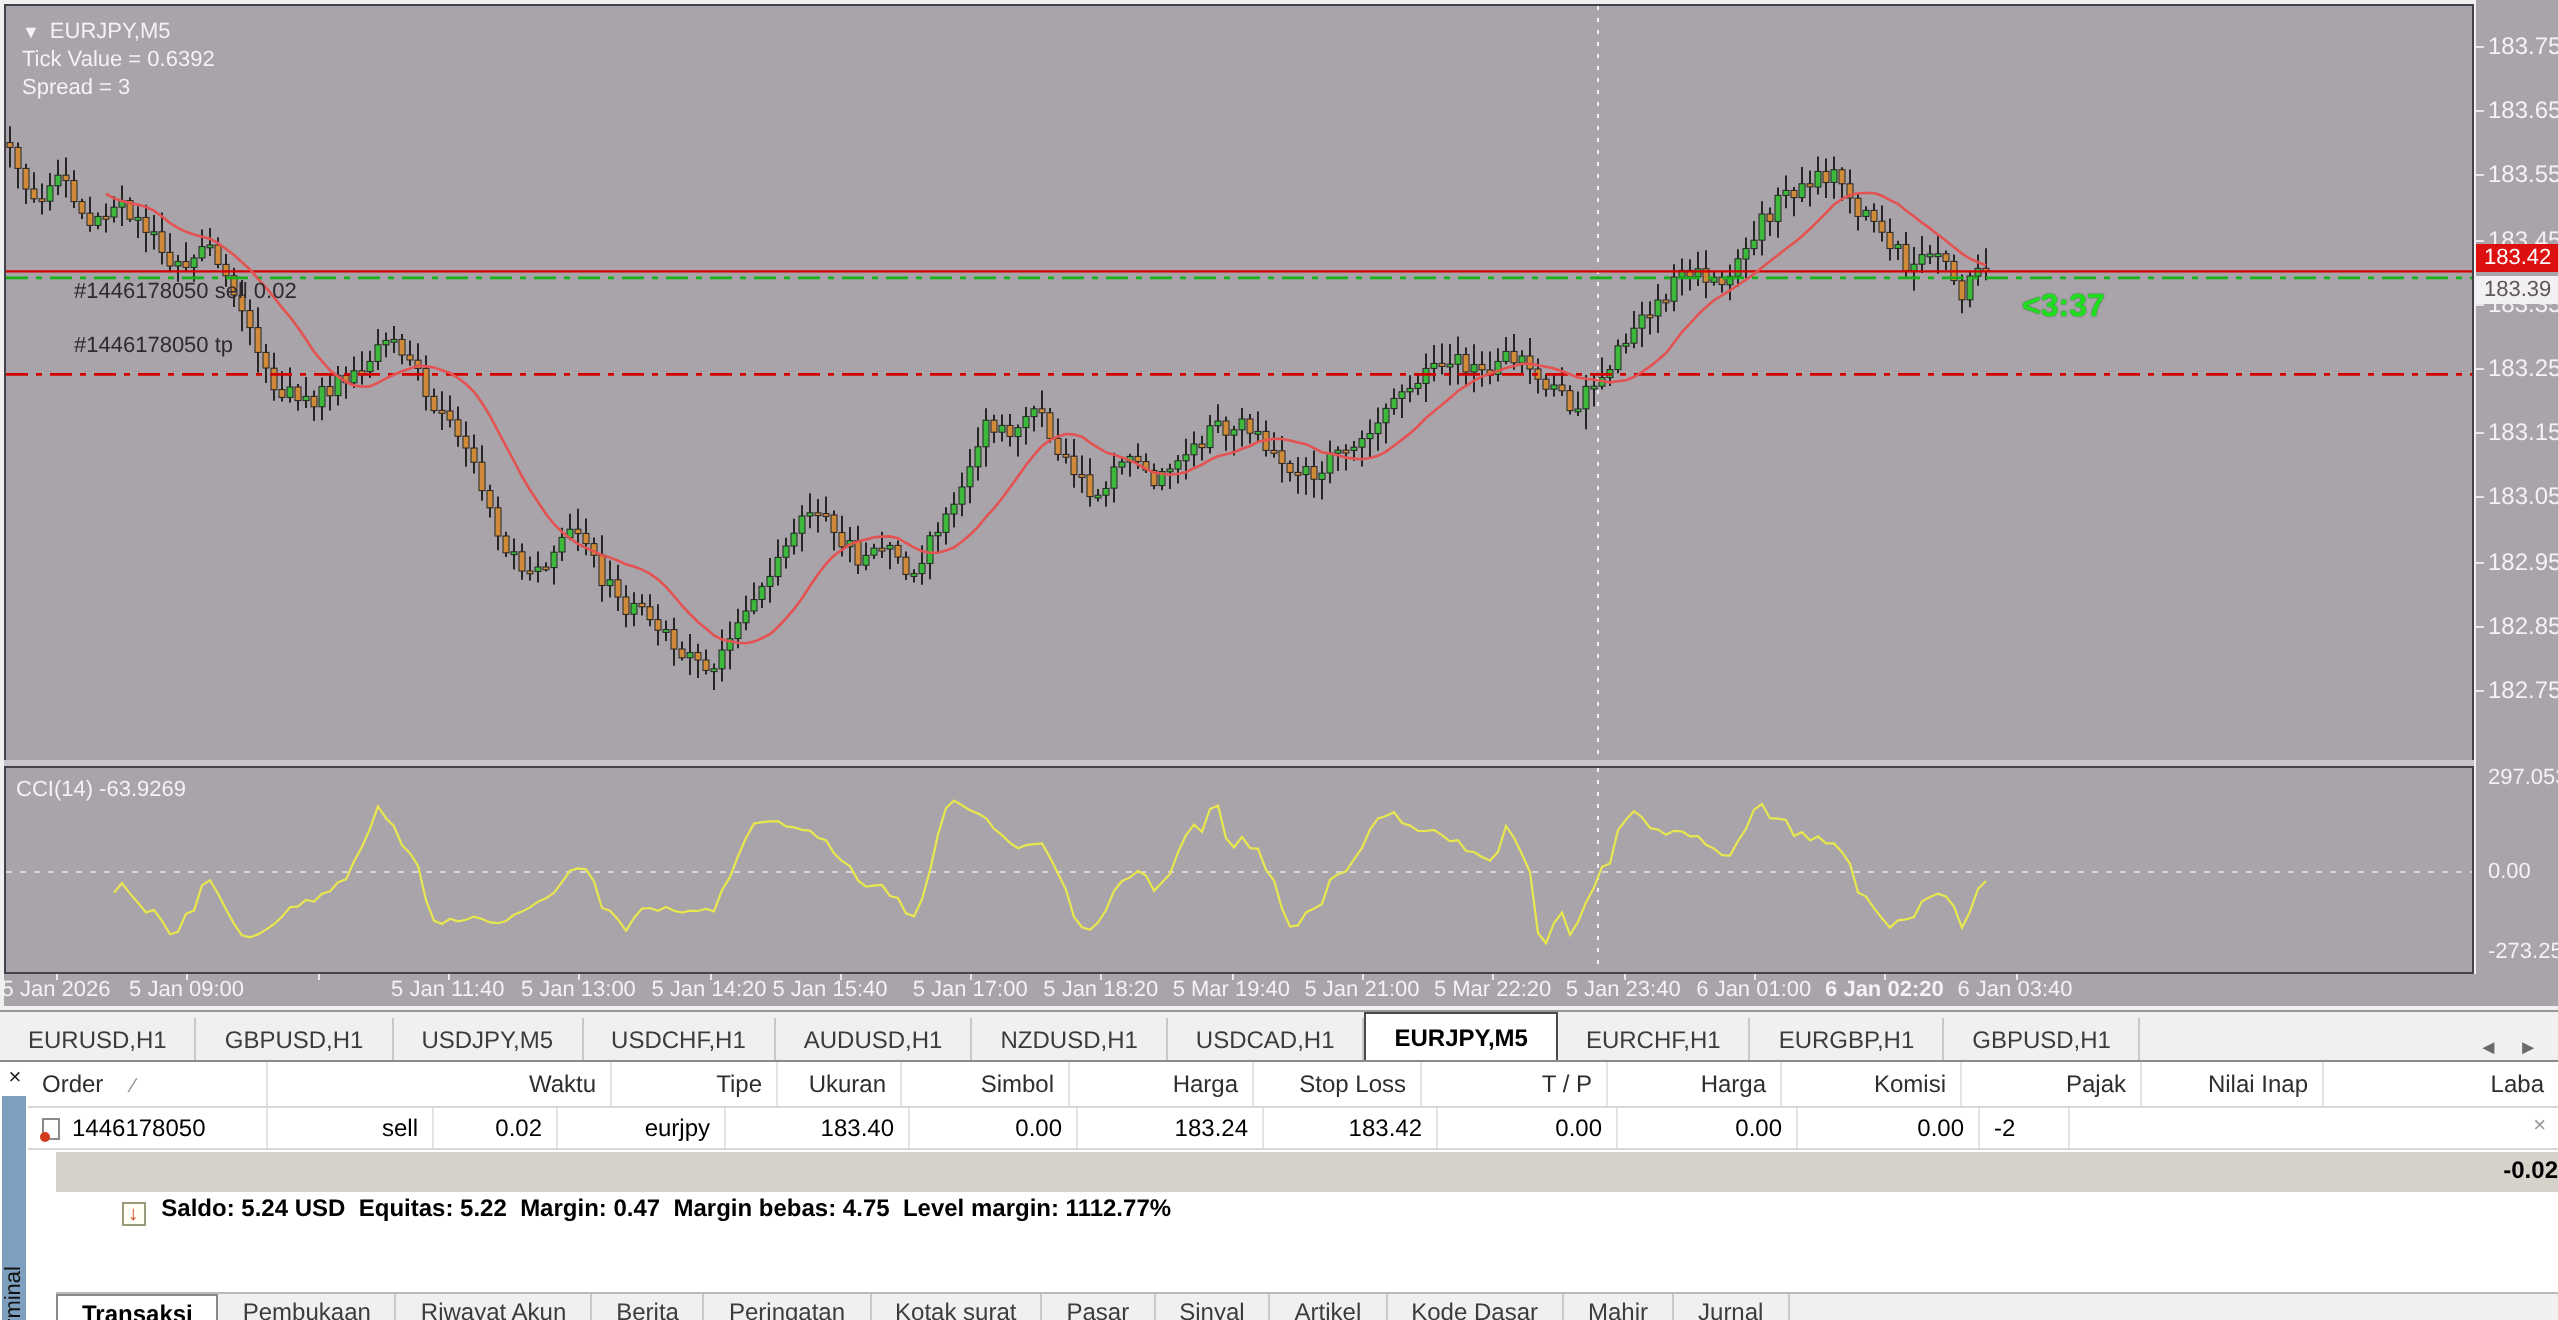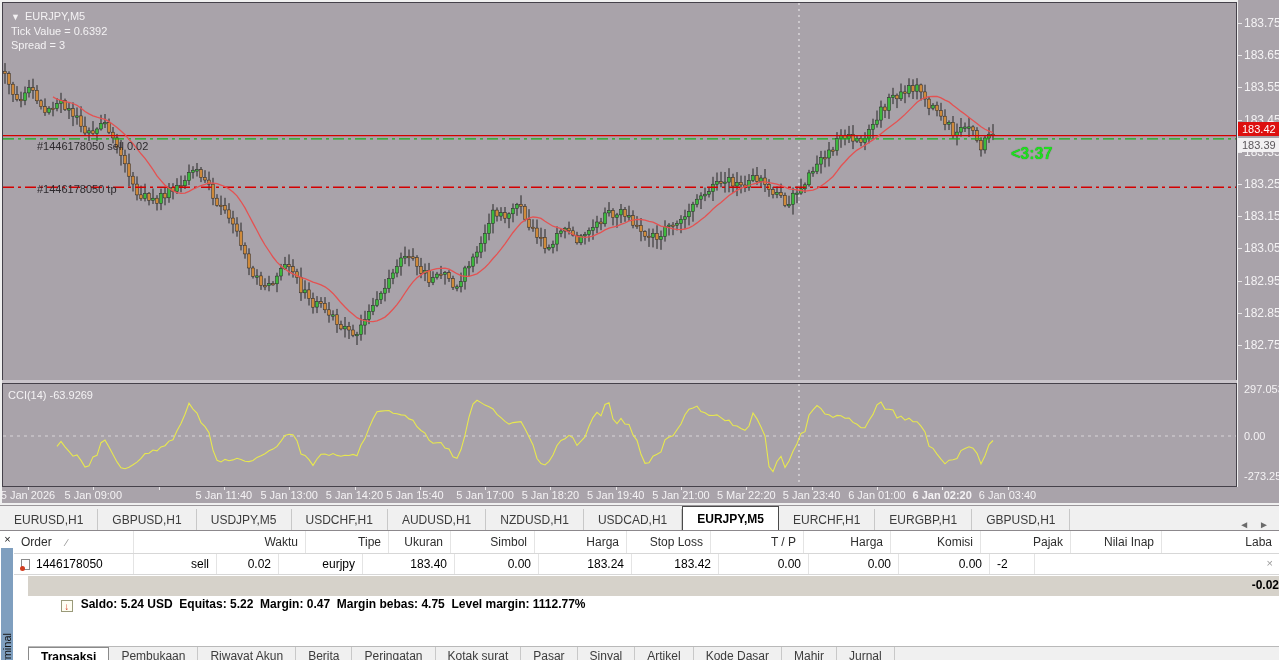--- a/index.html
+++ b/index.html
@@ -596,21 +596,21 @@
           <polyline points="50,93.9 54,96.2 58,97.5 62,98.6 66,99.3 70,100.5 74,102.3 78,105.3 82,108.5 86,110.9 90,112.9 94,114.2 98,115.4 102,116.4 106,118.6 110,121.5 114,124.5 118,128.1 122,131.7 126,136.4 130,140.8 134,145.6 138,150.8 142,155.4 146,160.9 150,166.6 154,172.9 158,177.6 162,182.2 166,185.2 170,188.0 174,189.7 178,190.4 182,190.2 186,188.4 190,186.2 194,184.4 198,182.6 202,181.3 206,179.8 210,180.2 214,180.7 218,182.1 222,183.5 226,186.0 230,189.0 234,192.9 238,198.5 242,204.9 246,212.5 250,220.1 254,227.5 258,235.2 262,242.0 266,248.0 270,254.0 274,259.1 278,263.0 282,266.1 286,268.9 290,270.9 294,272.7 298,274.6 302,275.7 306,277.4 310,279.1 314,280.3 318,281.8 322,283.8 326,286.8 330,290.4 334,295.0 338,299.8 342,304.0 346,308.0 350,311.2 354,314.7 358,316.7 362,317.6 366,318.4 370,318.6 374,317.8 378,316.1 382,314.1 386,310.5 390,306.2 394,301.6 398,296.1 402,290.0 406,284.1 410,278.9 414,274.8 418,271.9 422,269.2 426,267.8 430,266.7 434,265.6 438,265.3 442,265.2 446,266.1 450,268.4 454,270.7 458,272.6 462,273.4 466,273.4 470,272.2 474,270.8 478,267.8 482,264.4 486,260.4 490,255.5 494,251.1 498,246.1 502,240.8 506,235.2 510,229.5 514,224.6 518,220.0 522,217.1 526,215.2 530,214.0 534,214.3 538,215.4 542,218.3 546,220.8 550,223.2 554,224.4 558,225.7 562,227.2 566,229.2 570,231.5 574,233.3 578,233.9 582,234.4 586,233.9 590,233.1 594,231.1 598,229.3 602,226.9 606,225.1 610,224.1 614,223.1 618,221.4 622,220.0 626,217.9 630,217.1 634,216.4 638,216.5 642,217.2 646,218.3 650,219.1 654,221.1 658,223.1 662,223.8 666,224.6 670,225.8 674,226.3 678,226.6 682,226.0 686,224.9 690,222.8 694,219.9 698,216.8 702,213.7 706,210.1 710,206.0 714,202.6 718,199.4 722,196.0 726,192.5 730,189.9 734,187.3 738,185.2 742,183.9 746,182.5 750,181.0 754,180.0 758,178.9 762,178.9 766,179.6 770,180.4 774,181.2 778,182.6 782,184.1 786,185.8 790,186.4 794,186.9 798,187.5 802,188.2 806,187.6 810,187.1 814,185.5 818,183.0 822,180.2 826,177.0 830,173.5 834,168.4 838,163.0 842,158.8 846,154.3 850,150.6 854,147.1 858,144.7 862,142.2 866,139.5 870,136.9 874,134.0 878,130.7 882,127.6 886,124.5 890,121.4 894,118.4 898,115.1 902,111.4 906,107.4 910,103.4 914,99.3 918,96.5 922,94.5 926,93.6 930,93.5 934,93.5 938,94.9 942,97.1 946,98.9 950,102.3 954,105.2 958,108.4 962,111.2 966,114.4 970,117.4 974,120.6 978,123.8 982,126.3 986,128.1 990,129.6 " fill="none" stroke="#e45252" stroke-width="1.3"></polyline>
         </svg>
       <div id="symbol-block" class="ovl">
         <div id="symbol-row">
           <span class="tri">▼</span><span>EURJPY,M5</span>
         </div>
         <div>Tick Value = 0.6392</div>
         <div>Spread = 3</div>
       </div>
       <div class="line-lbl" style="left:34px; top:119px;margin-top:18px;">#1446178050 sell 0.02</div>
-      <div class="line-lbl" style="left:34px; top:180px;">#1446178050 tp</div>
+      <div class="line-lbl" style="left:34px; top:164px;">#1446178050 tp</div>
       <div id="countdown" style="left:1008px; top:142px;">&lt;3:37</div>
     </div>
 
     <div id="splitter"></div>
 
     <div id="plot-cci">
       <svg id="svg-cci" width="1233" height="102">
           <line x1="0" x2="1233" y1="52" y2="52" stroke="#d8d4d8" stroke-width="1" stroke-dasharray="3,4"></line>
           <line x1="796" x2="796" y1="0" y2="102" stroke="#f0eef0" stroke-width="1" stroke-dasharray="2,4"></line>
           <polyline points="54,62.4 58,57.5 62,62.8 66,67.4 70,72.2 74,71.0 78,76.4 82,83.1 86,81.9 90,72.9 94,71.3 98,58.7 102,56.1 106,62.9 110,70.6 114,77.9 118,83.7 122,84.7 126,83.2 130,80.8 134,78.1 138,74.4 142,69.6 146,69.2 150,66.0 154,66.8 158,62.9 162,61.7 166,57.1 170,55.7 174,46.7 178,39.4 182,30.3 186,19.2 190,25.1 194,29.1 198,38.6 202,42.6 206,48.8 210,66.1 214,76.3 218,78.0 222,75.4 226,76.7 230,75.9 234,74.3 238,75.5 242,77.2 246,77.6 250,76.5 254,73.4 258,71.8 262,69.7 266,66.8 270,65.1 274,62.4 278,57.1 282,51.4 286,50.2 290,50.7 294,56.7 298,70.0 302,71.4 306,75.7 310,81.4 314,75.0 318,70.3 322,70.0 326,71.4 330,69.5 334,71.4 338,72.3 342,71.3 346,71.5 350,70.4 354,71.7 358,61.0 362,54.6 366,44.1 370,35.0 374,27.8 378,27.1 382,26.7 386,26.6 390,29.2 394,29.7 398,30.9 402,31.3 406,34.9 410,36.1 414,42.7 418,46.5 422,49.1 426,56.2 430,59.3 434,58.8 438,58.5 442,64.0 446,65.0 450,72.7 454,74.2 458,65.6 462,51.2 466,33.2 470,20.0 474,16.3 478,18.6 482,21.1 486,22.8 490,25.0 494,30.4 498,33.6 502,37.4 506,40.1 510,38.6 514,38.1 518,37.7 522,44.8 526,52.7 530,60.9 534,74.5 538,79.6 542,80.9 546,77.3 550,71.0 554,61.5 558,56.5 562,54.7 566,51.4 570,53.8 574,61.4 578,57.2 582,53.0 586,42.2 590,33.6 594,28.3 598,31.9 602,20.5 606,18.8 610,35.1 614,39.7 618,34.4 622,40.0 626,40.4 630,50.9 634,56.3 638,70.3 642,79.3 646,78.7 650,72.2 654,70.3 658,68.0 662,55.9 666,53.1 670,51.7 674,45.7 678,40.0 682,30.8 686,25.2 690,24.0 694,22.1 698,27.5 702,28.8 706,31.4 710,31.5 714,30.9 718,33.6 722,36.7 726,36.1 730,41.5 734,42.0 738,44.5 742,46.3 746,42.0 750,29.0 754,34.9 758,43.1 762,52.0 766,82.5 770,87.6 774,77.5 778,72.3 782,83.4 786,77.0 790,67.2 794,59.8 798,49.4 802,47.7 806,31.0 810,25.8 814,21.6 818,24.6 822,30.0 826,30.8 830,33.4 834,31.4 838,31.7 842,34.2 846,34.0 850,38.4 854,40.3 858,43.6 862,43.8 866,36.5 870,30.4 874,20.8 878,18.0 882,25.1 886,25.3 890,26.0 894,34.0 898,32.1 902,36.2 906,34.2 910,37.7 914,37.7 918,42.1 922,47.9 926,62.2 930,64.3 934,70.1 938,75.1 942,79.8 946,76.2 950,75.7 954,74.5 958,66.6 962,64.5 966,62.8 970,64.2 974,69.3 978,79.9 982,71.8 986,60.5 990,56.5 " fill="none" stroke="#e8e84e" stroke-width="1.1"></polyline>
@@ -656,21 +656,21 @@
         <div class="time-lbl" style="left: 287.2px;">5 Jan 13:00</div>
         <div class="time-tick" style="left: 287.2px;"></div>
         <div class="time-lbl" style="left: 352.5px;">5 Jan 14:20</div>
         <div class="time-tick" style="left: 352.5px;"></div>
         <div class="time-lbl" style="left: 413px; text-align: right;">5 Jan 15:40</div>
         <div class="time-tick" style="left: 417.8px;"></div>
         <div class="time-lbl" style="left: 483.1px;">5 Jan 17:00</div>
         <div class="time-tick" style="left: 483.1px;"></div>
         <div class="time-lbl" style="left: 548.4px;">5 Jan 18:20</div>
         <div class="time-tick" style="left: 548.4px;"></div>
-        <div class="time-lbl" style="left: 613.7px;">5 Jan 19:40</div>
+        <div class="time-lbl" style="left: 613.7px;">5 Mar 19:40</div>
         <div class="time-tick" style="left: 613.7px;"></div>
         <div class="time-lbl" style="left: 679px;">5 Jan 21:00</div>
         <div class="time-tick" style="left: 679px;"></div>
         <div class="time-lbl" style="left: 744.3px;">5 Mar 22:20</div>
         <div class="time-tick" style="left: 744.3px;"></div>
         <div class="time-lbl" style="left: 809.6px;">5 Jan 23:40</div>
         <div class="time-tick" style="left: 809.6px;"></div>
         <div class="time-lbl" style="left: 874.9px;">6 Jan 01:00</div>
         <div class="time-tick" style="left: 874.9px;"></div>
         <div class="time-lbl" style="left: 940.2px; font-weight: bold;">6 Jan 02:20</div>

